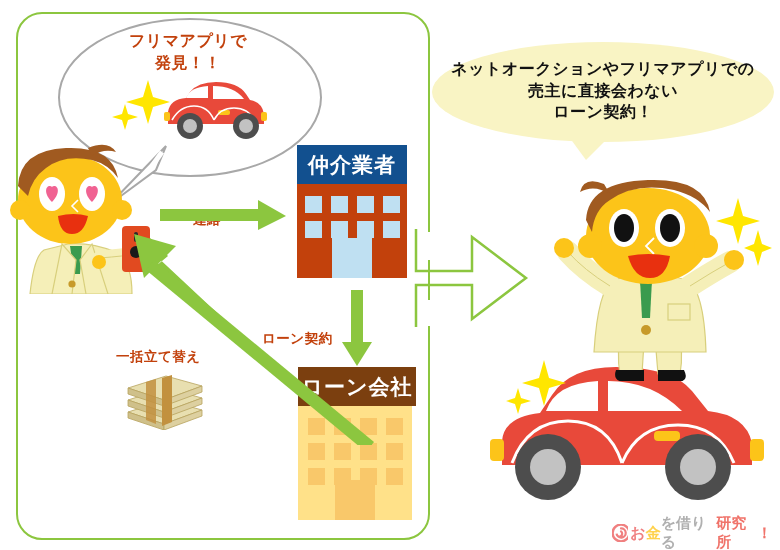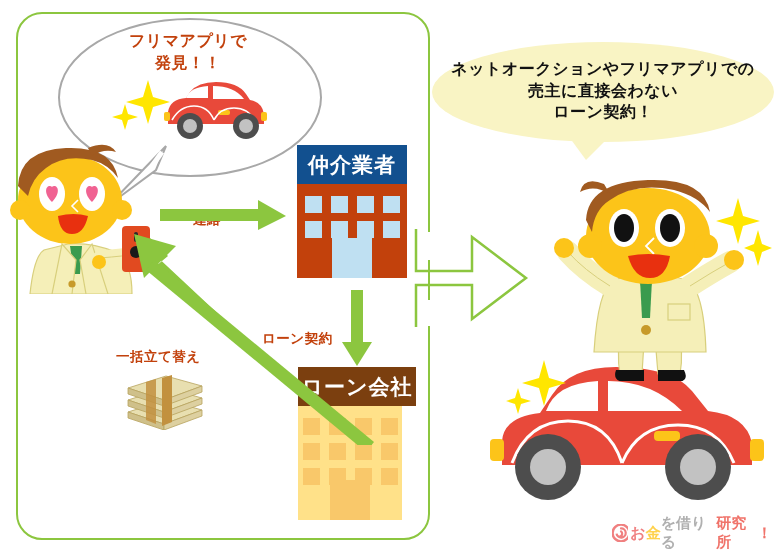--- a/index.html
+++ b/index.html
@@ -40,21 +40,21 @@
         width:40px;height:40px;display:flex;}
   .door-h{width:1px;height:100%;background:#ffffff;}
 
   
   .agency{left:297px;top:146px;width:110px;height:132px;background:#c2410c;}
   .agency .bldg-head{position:absolute;left:0;top:-1px;width:110px;height:39px;background:#12508f;}
   .agency .win{background:#bfe0f2;}
   .agency .door div{flex:1;background:#bfe0f2;}
 
   
-  .loan{left:298px;top:368px;width:104px;height:152px;background:#ffe189;}
+  .loan{left:298px;top:368px;width:114px;height:152px;background:#ffe189;}
   .loan .bldg-head{position:absolute;left:0;top:-1px;width:118px;height:39px;background:#7b3f0f;}
   .loan .win{background:#f9c86a;}
   .loan .door div{flex:1;background:#f9c86a;}
 
   
   .g{fill:#8cc63f;}
   .g-stroke{fill:none;stroke:#8cc63f;stroke-width:2.5;}
 
   
   .money{left:122px;top:372px;width:86px;height:58px;}

